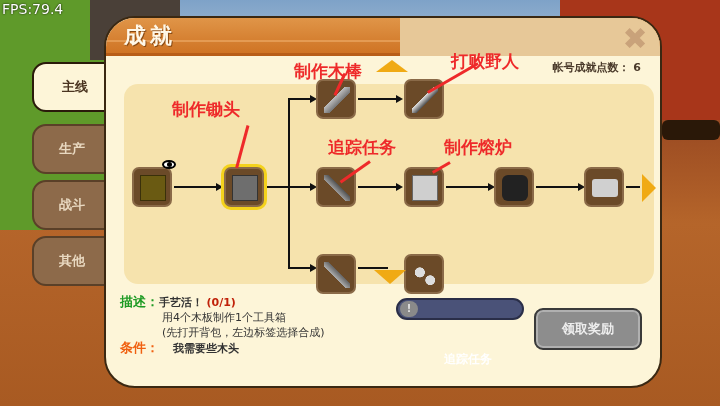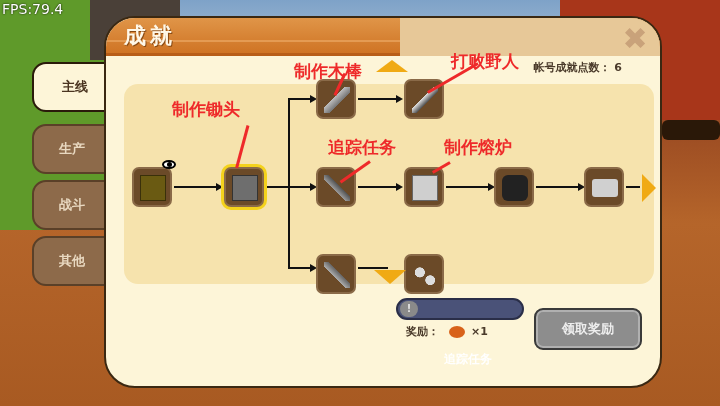--- a/index.html
+++ b/index.html
@@ -6,21 +6,21 @@
 body{width:720px;height:406px;overflow:hidden;position:relative;font-family:"DejaVu Sans","Liberation Sans",sans-serif;
 background:linear-gradient(180deg,#7ea2c8 0%,#b7c9d8 18%,#9a4a22 30%,#b5652a 55%,#a85a22 100%);}
 .bg-tree{position:absolute;}
 .fps{position:absolute;left:2px;top:1px;font-size:14px;color:#fff;text-shadow:0 0 2px #000;}
 .panel{position:absolute;left:104px;top:16px;width:558px;height:372px;background:#fdf5d8;border:2px solid #3a2812;border-radius:31px;overflow:hidden;}
 .title-bar{position:absolute;left:0;top:0;width:100%;height:38px;background:linear-gradient(#e09548,#cf7424);border-bottom:3px solid #b85e18;}
 .title-bar .stripe{position:absolute;left:0;right:0;top:22px;height:2px;background:#efae6a;opacity:.6;}
 .title{position:absolute;left:18px;top:3px;font-size:22px;font-weight:bold;color:#fff8e8;letter-spacing:4px;text-shadow:1px 1px 0 #8a4a12;}
 .title-right{position:absolute;right:0;top:0;width:260px;height:38px;background:#e7c898;}
 .close{position:absolute;right:10px;top:6px;width:30px;height:30px;color:#c9a27a;font-size:30px;font-weight:bold;line-height:30px;text-align:center;}
-.points{position:absolute;right:38px;top:42px;font-size:11px;color:#4a3a2a;font-weight:bold;}
+.points{position:absolute;right:19px;top:42px;font-size:11px;color:#4a3a2a;font-weight:bold;}
 .tree-area{position:absolute;left:18px;top:66px;width:530px;height:200px;background:#f6e3ad;border-radius:14px;}
 .tabs{position:absolute;left:32px;top:62px;}
 .tab{position:absolute;left:0;width:80px;height:50px;border-radius:14px 0 0 14px;background:#8d6a4a;border:2px solid #5a4028;color:#e8d8c0;font-size:13px;font-weight:bold;text-align:center;line-height:46px;}
 .tab.active{background:#fdf5d8;color:#4a3420;border-color:#2a1a0a;width:86px;}
 .node{position:absolute;width:40px;height:40px;border-radius:7px;background:#6b4a28;border:2px solid #8a6a48;}
 .node.sel{box-shadow:0 0 0 3px #f4d21c;}
 .node .icon{position:absolute;left:6px;top:6px;width:26px;height:26px;}
 .line{position:absolute;background:#111;}
 .arrowhead{position:absolute;width:0;height:0;border-top:4px solid transparent;border-bottom:4px solid transparent;border-left:7px solid #111;}
 .label-red{position:absolute;color:#ee2a2a;font-size:17px;font-weight:bold;white-space:nowrap;}
@@ -119,27 +119,30 @@
     <div class="node" style="left:192px;top:170px;">
       <div class="icon" style="background:linear-gradient(45deg,transparent 42%,#aaa 42%,#666 58%,transparent 58%);"></div>
     </div>
     <div class="node" style="left:280px;top:170px;">
       <div class="icon" style="background:radial-gradient(circle at 30% 40%,#ddd 20%,transparent 22%),radial-gradient(circle at 70% 70%,#ddd 18%,transparent 20%);"></div>
     </div>
     <div style="position:absolute;left:250px;top:186px;width:0;height:0;border-left:16px solid transparent;border-right:16px solid transparent;border-top:14px solid #f0aa14;"></div>
   </div>
   <div style="position:absolute;left:270px;top:42px;width:0;height:0;border-left:16px solid transparent;border-right:16px solid transparent;border-bottom:12px solid #f0aa14;"></div>
 
+  <div class="desc">
+    <div><span class="lbl-g">描述：</span><b>手艺活！</b> <b style="color:#c0220a">(0/1)</b></div>
+    <div style="padding-left:42px;">用4个木板制作1个工具箱</div>
+    <div style="padding-left:42px;">(先打开背包，左边标签选择合成)</div>
+    <div><span class="lbl-o">条件：</span><b style="padding-left:14px;">我需要些木头</b></div>
+  </div>
 
   <div class="track-btn">
     <span class="ex">!</span>
     <span class="txt">追踪任务</span>
-  </div>
-  <div class="reward">
-    <span>奖励：</span><span class="ball"></span><span>×1</span>
   </div>
   <div class="claim-btn"><span>领取奖励</span></div>
 </div>
 
 <div class="label-red" style="left:172px;top:98px;">制作锄头</div>
 <div class="redarrow" style="left:248px;top:124px;width:44px;transform:rotate(105deg);"></div>
 <div class="label-red" style="left:294px;top:60px;">制作木棒</div>
 <div class="redarrow" style="left:345px;top:72px;width:24px;transform:rotate(115deg);"></div>
 <div class="label-red" style="left:443px;top:50px;margin-left:8px;">打败野人</div>
 <div class="redarrow" style="left:478px;top:62px;width:58px;transform:rotate(150deg);"></div>

